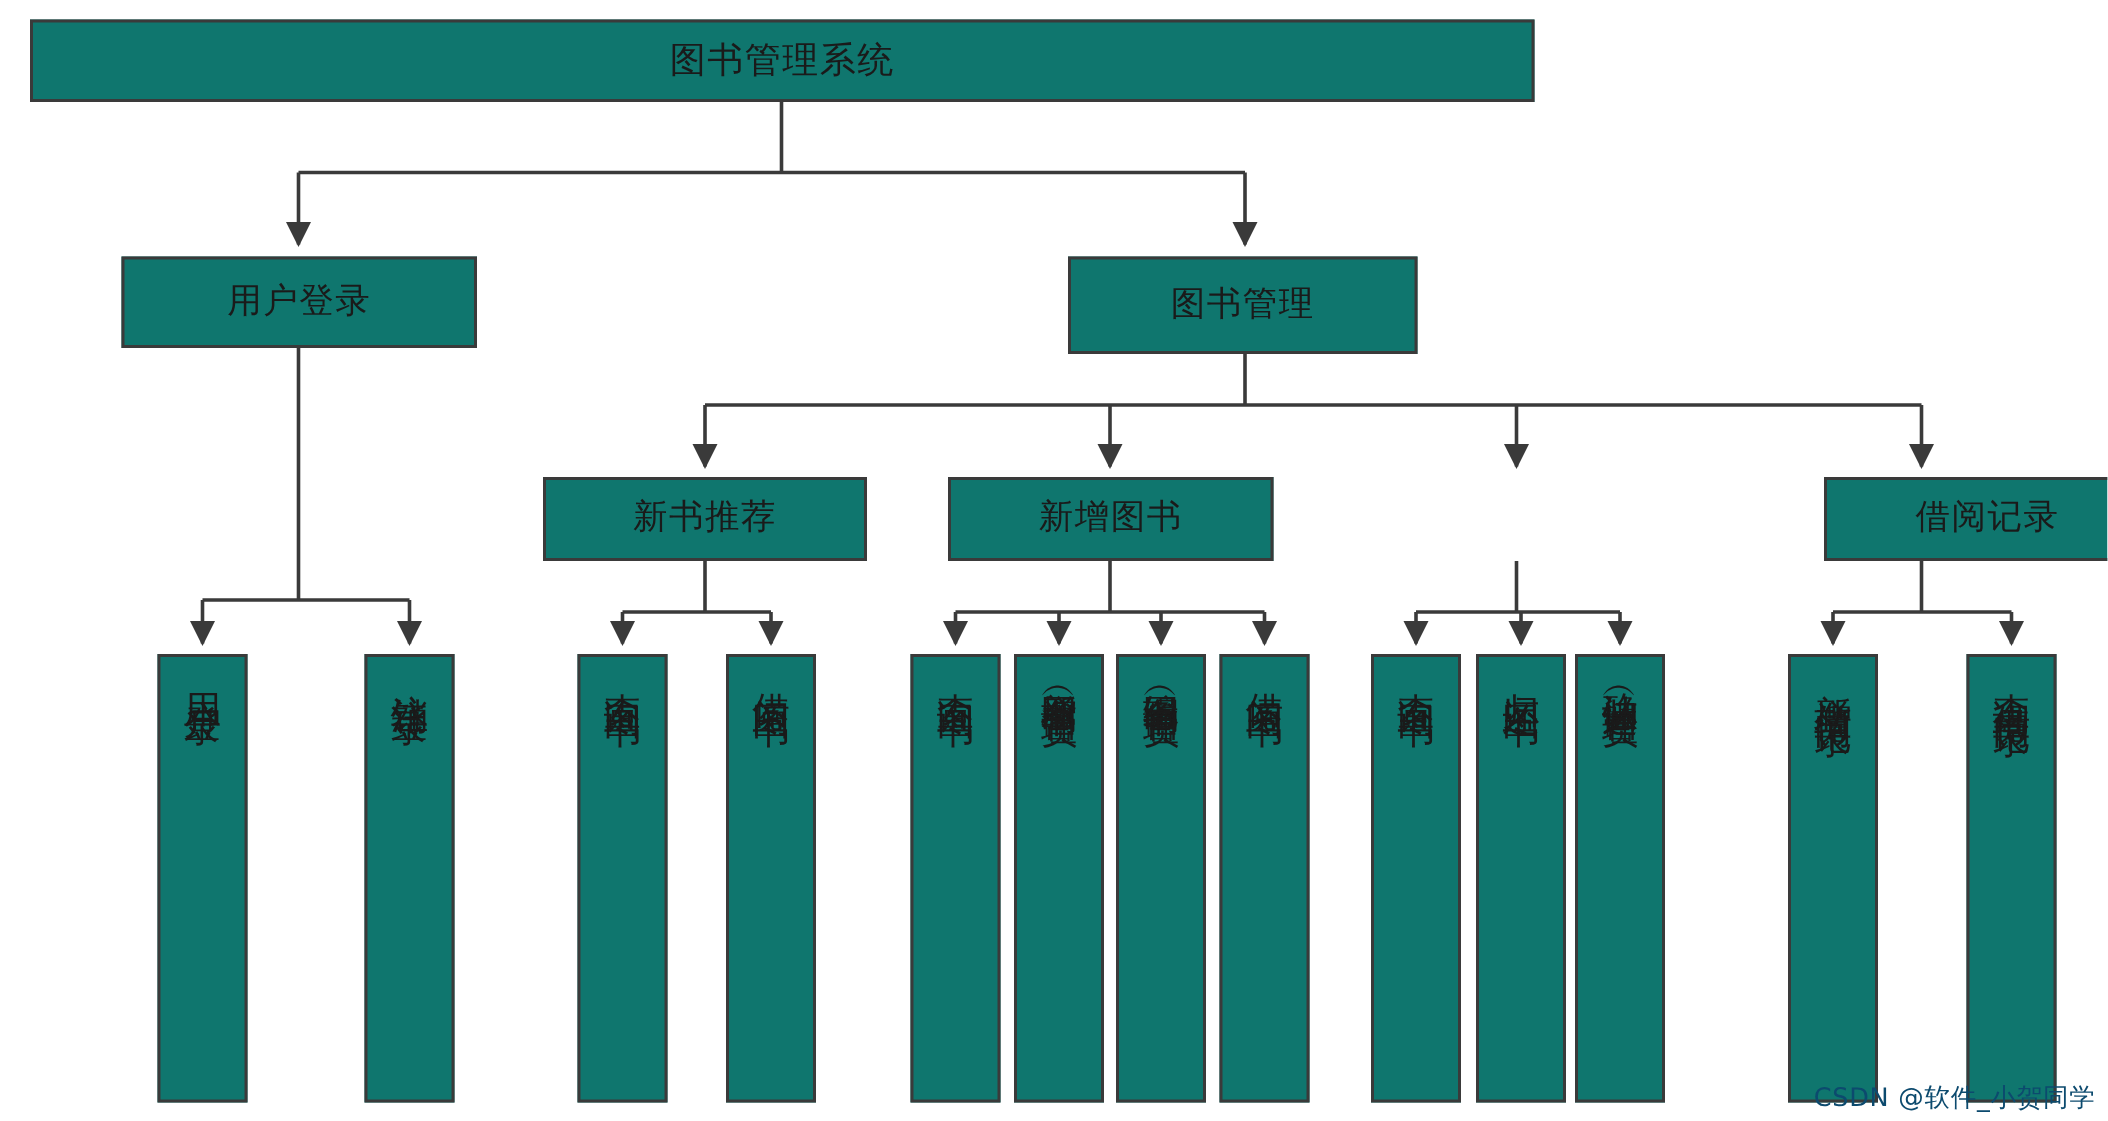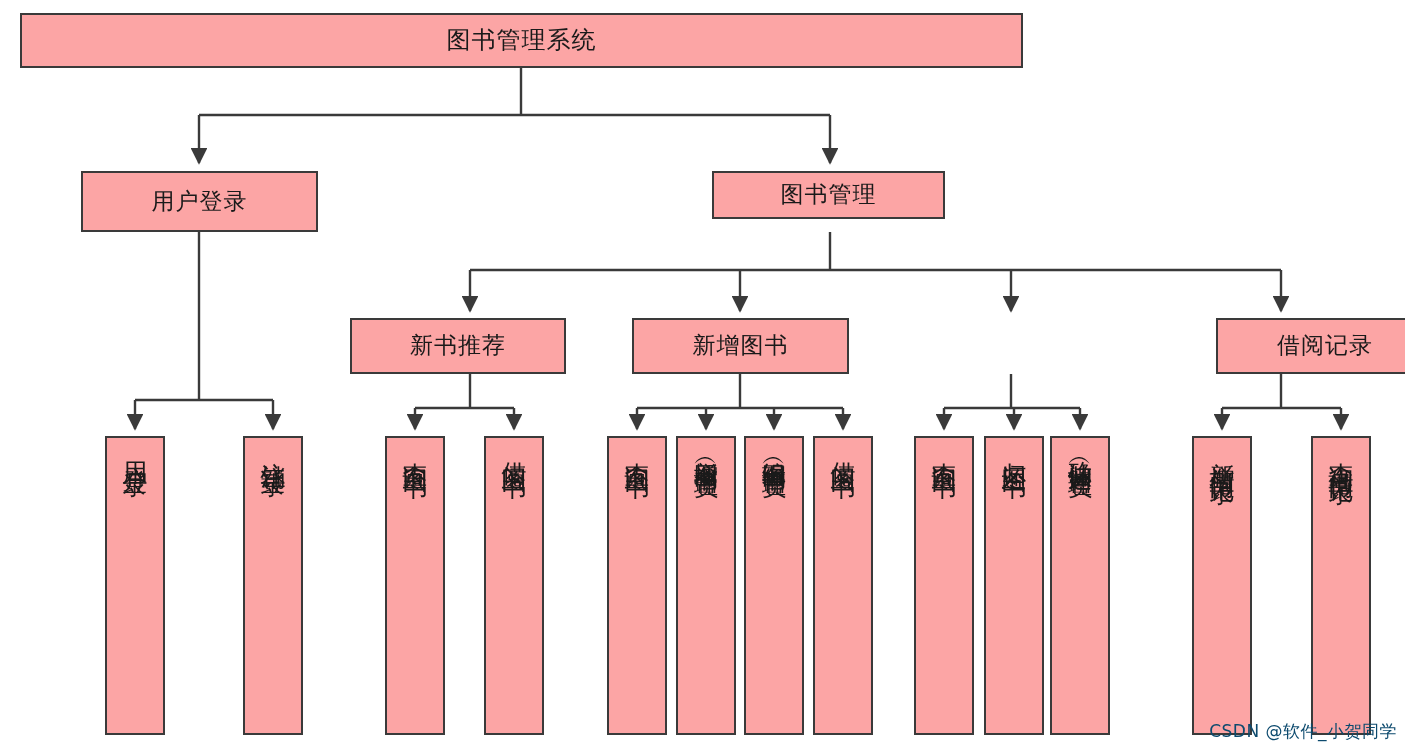--- a/index.html
+++ b/index.html
@@ -22,21 +22,21 @@
     position: absolute;
     left: 0;
     top: 0;
     width: 1405px;
     height: 747px;
     pointer-events: none;
   }
   .node {
     position: absolute;
     box-sizing: border-box;
-    background: #fca5a5;
+    background: #0f766e;
     border: 2px solid #3a3a3a;
     display: flex;
     align-items: center;
     justify-content: center;
     color: #1a1a1a;
   }
   .node.horiz {
     font-size: 23px;
     line-height: 1.1;
     letter-spacing: 1px;
@@ -128,25 +128,25 @@
     </g>
   </svg>
 
   <div class="node horiz root" style="left:20px; top:13px; width:1003px; height:55px;">
     <span>图书管理系统</span>
   </div>
 
   <div class="node horiz" style="left:81px; top:171px; width:237px; height:61px;">
     <span>用户登录</span>
   </div>
-  <div class="node horiz" style="left:712px; top:171px; width:233px; height:48px;">
+  <div class="node horiz" style="left:712px; top:171px; width:233px; height:65px;">
     <span>图书管理</span>
   </div>
 
-  <div class="node horiz" style="left:350px; top:318px; width:216px; height:56px;">
+  <div class="node horiz" style="left:362px; top:318px; width:216px; height:56px;">
     <span>新书推荐</span>
   </div>
   <div class="node horiz" style="left:632px; top:318px; width:217px; height:56px;">
     <span>新增图书</span>
   </div>
   <div class="node horiz" style="left:1172px; top:318px; width:218px; height:56px;margin-left:44px;">
     <span>借阅记录</span>
   </div>
 
   <div class="node vert" style="left:105px; top:436px; width:60px; height:299px;">

